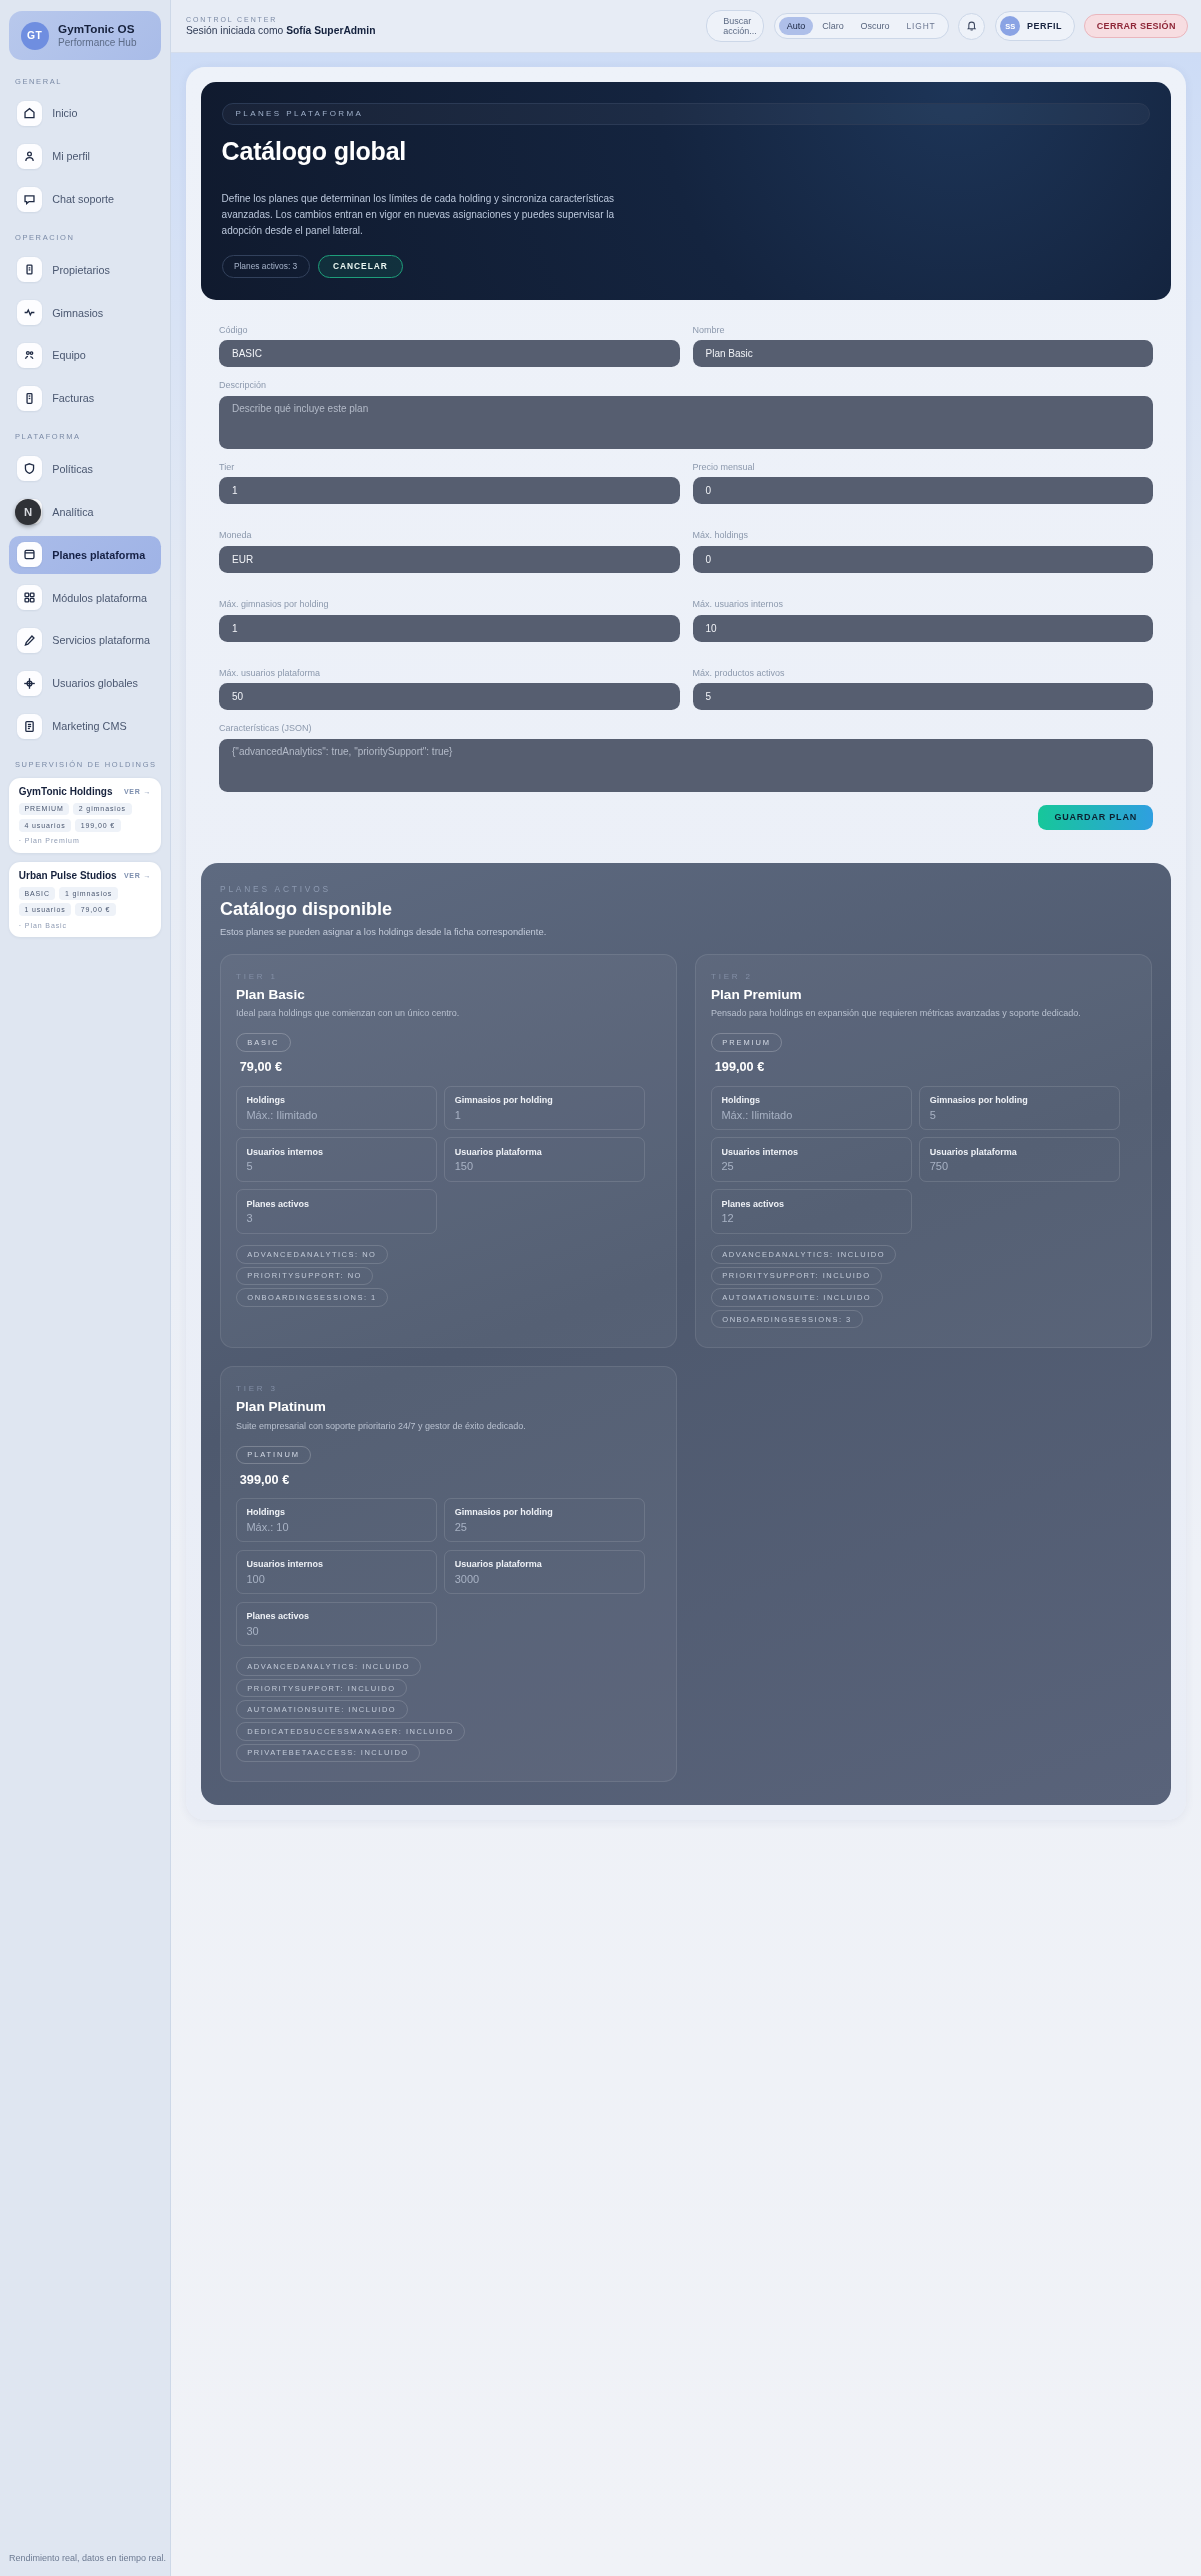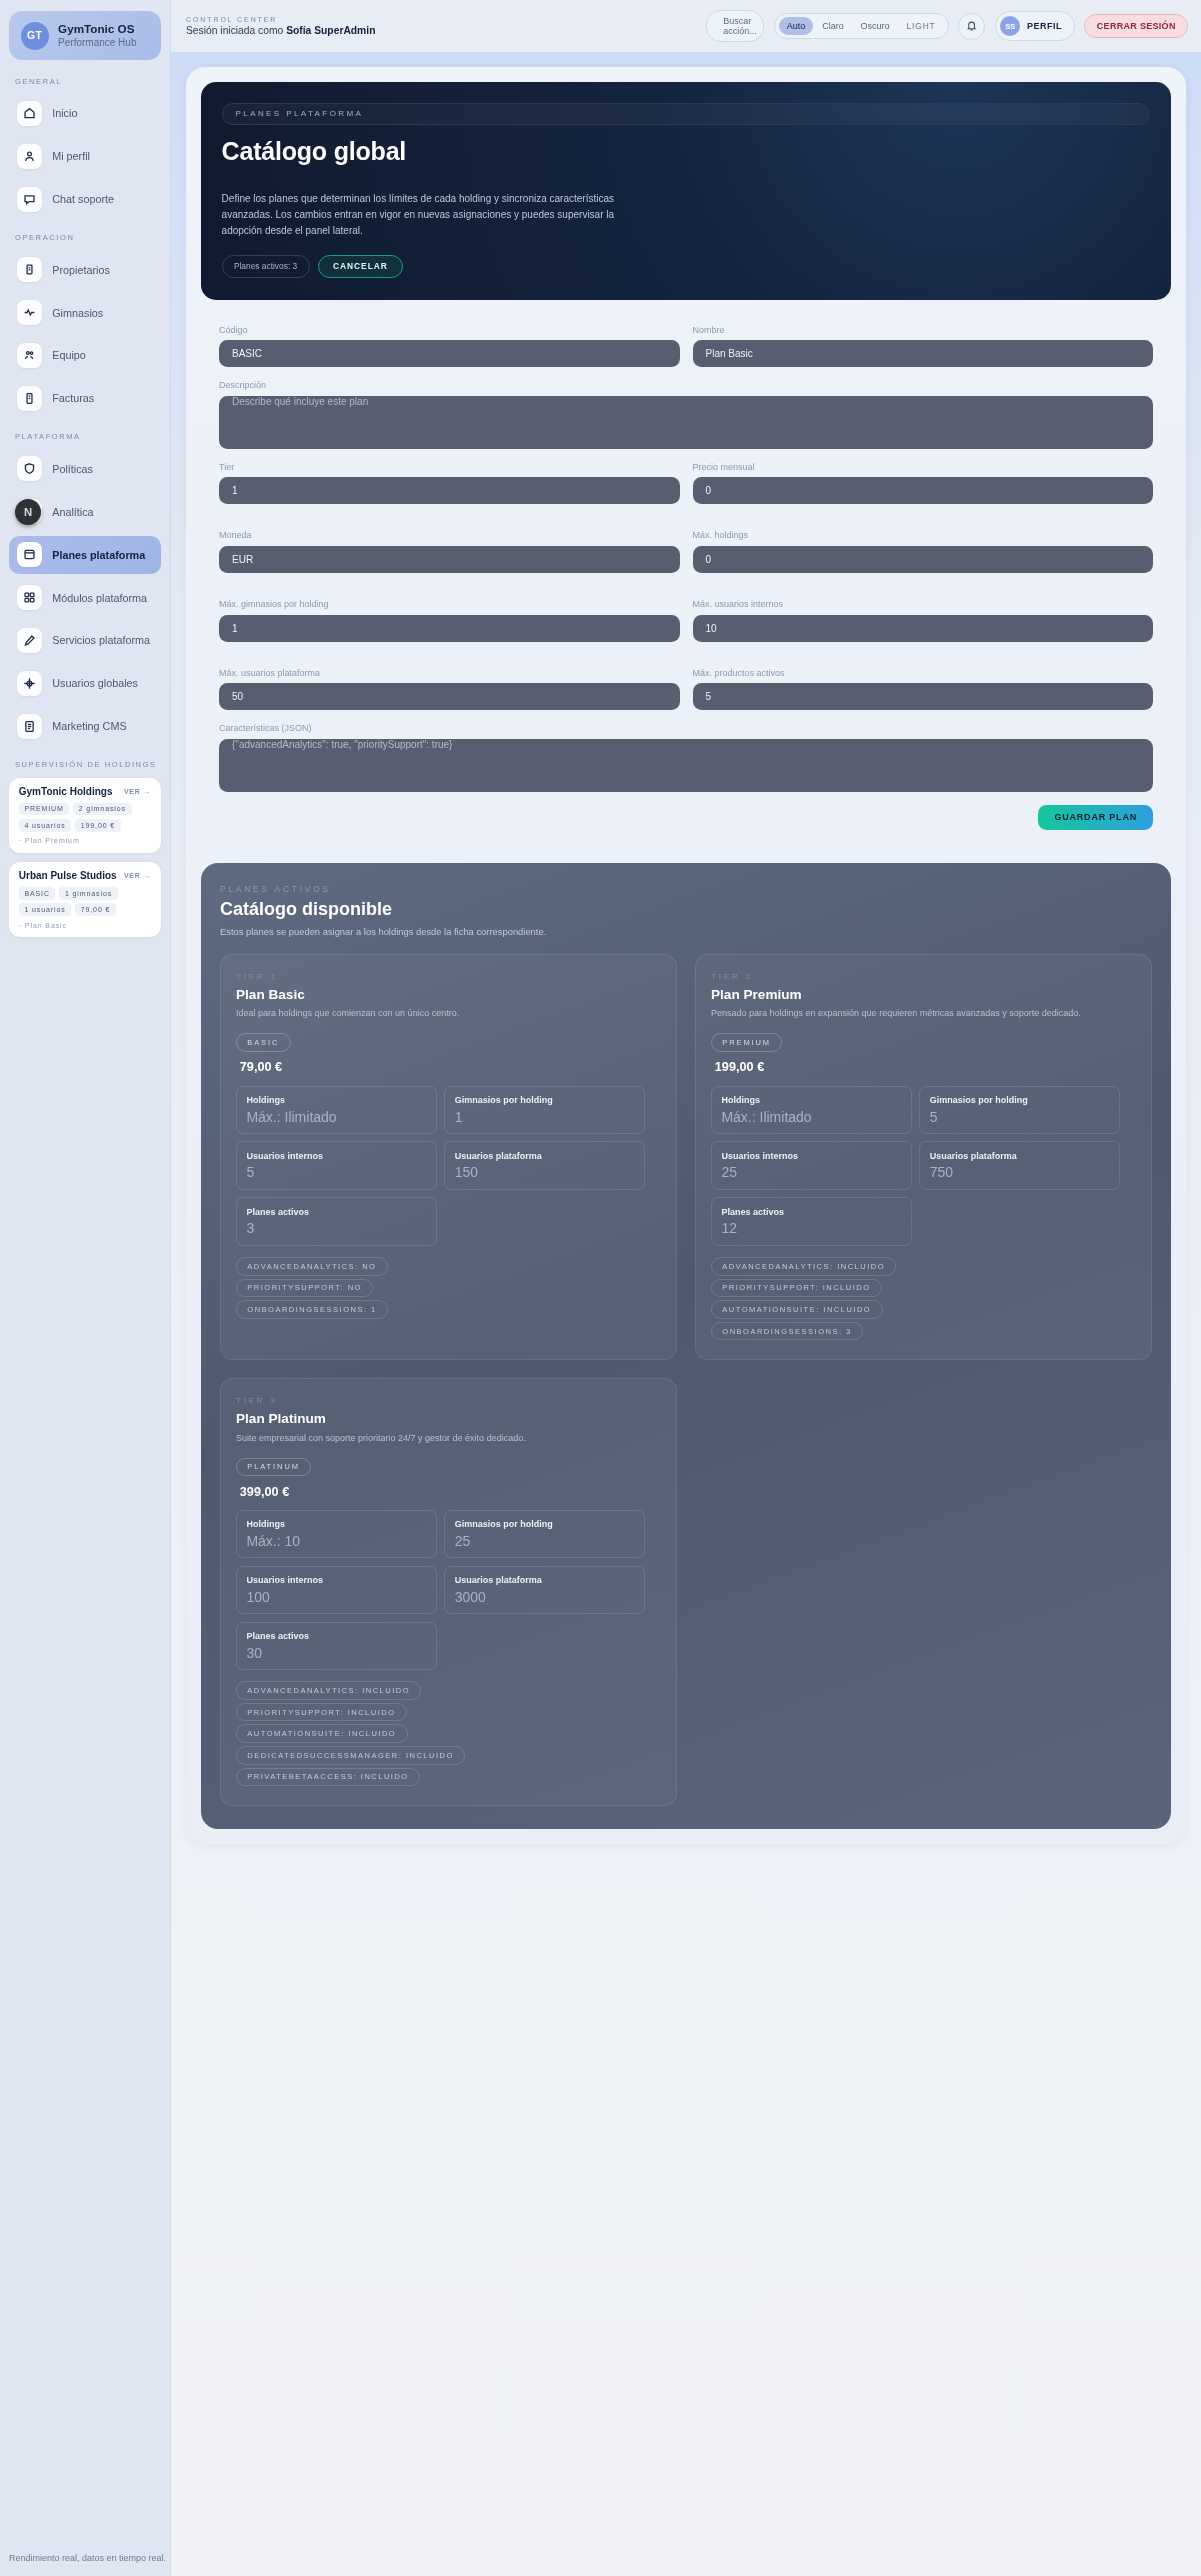--- a/index.html
+++ b/index.html
@@ -187,21 +187,21 @@
   .grid2 { display: grid; grid-template-columns: 1fr 1fr; gap: 13px 13px; }
   .field { margin-bottom: 13px; }
   .flabel { font-size: 9px; color: #8c99ad; margin-bottom: 5.6px; display:block; }
   .finput {
     background: #565e70; border-radius: 8.4px;
     height: 27px; display: flex; align-items: center;
     padding: 0 13px; font-size: 10px; color: #f1f3f7;
   }
   .ftext {
     background: #565e70; border-radius: 8.4px; min-height: 53px;
-    padding: 0 13px; font-size: 10px; color: #b3bac8;
+    padding: 7px 13px; font-size: 10px; color: #b3bac8;
   }
   .save-row { display: flex; justify-content: flex-end; margin-top: 5.6px; }
   .save-btn {
     background: linear-gradient(90deg,#16c79a,#2f9fe0);
     color: #0c2030; border-radius: 8.4px; padding: 7.5px 16px;
     font-size: 9px; font-weight: bold; letter-spacing: 0.8px;
   }
 
   
   .catalog {
@@ -227,21 +227,21 @@
     border-radius: 10.3px; padding: 3.8px 10.3px;
     font-size: 7.5px; letter-spacing: 1.9px; color: #d5dbe6; margin-bottom: 8.4px;
   }
   .pcard-price { font-size: 12.7px; font-weight: bold; color: #fff; margin-bottom: 11.3px; padding-left: 3.8px; }
   .metrics { display: grid; grid-template-columns: 1fr 1fr; gap: 7.5px; margin-bottom: 11.3px; }
   .metric {
     border: 0.9px solid rgba(255,255,255,.12); border-radius: 7px;
     padding: 8.4px 9.4px; min-height: 42px;
   }
   .metric-k { font-size: 9px; font-weight: bold; color: #eef1f6; line-height: 1.3; }
-  .metric-v { font-size: 14px; color: #a8b2c4; margin-top: 1.9px; }
+  .metric-v { font-size: 11px; color: #a8b2c4; margin-top: 1.9px; }
   .feats { display: flex; flex-direction: column; align-items: flex-start; gap: 3px; }
   .feat {
     border: 0.9px solid rgba(255,255,255,.15); border-radius: 10.3px;
     padding: 3.8px 10.3px; font-size: 7.5px; letter-spacing: 1.5px; color: #c4ccda;
   }
 </style>
 </head>
 <body>
 
 <aside class="sidebar">

